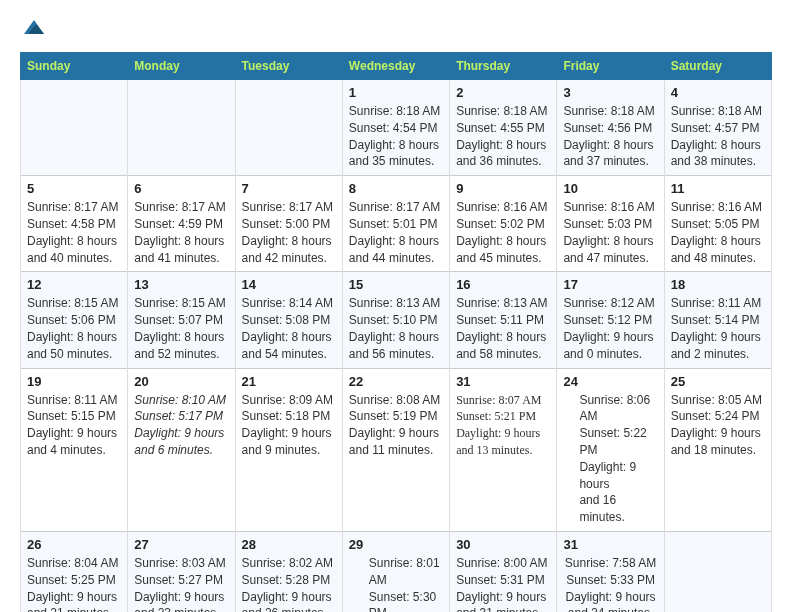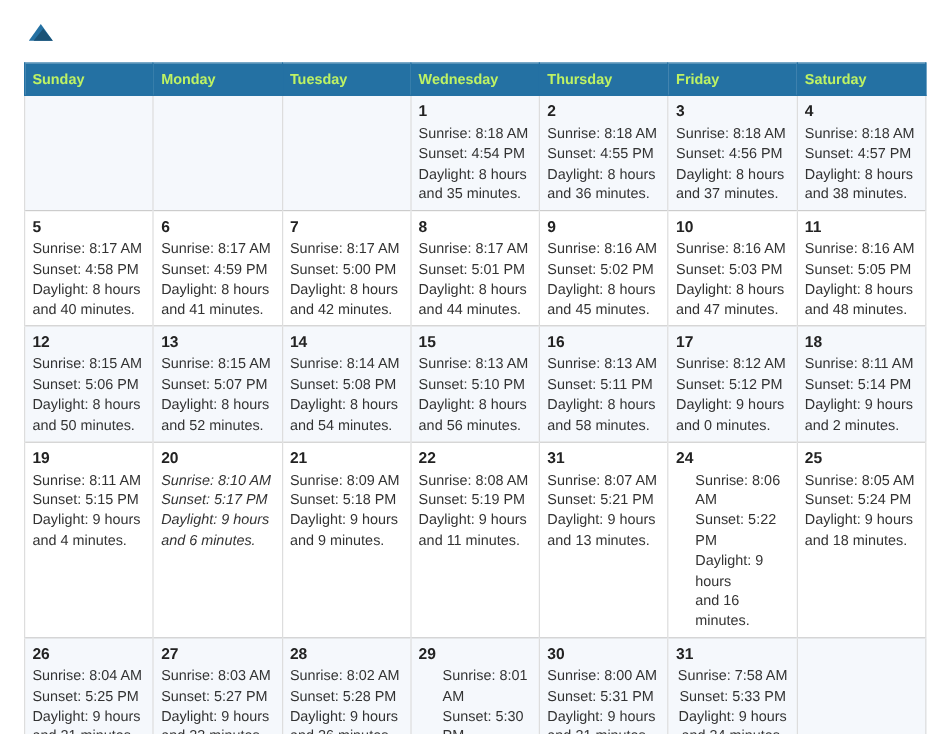--- a/index.html
+++ b/index.html
@@ -299,21 +299,21 @@
           </td>
           <td>
             <span class="day-num">22</span>
             <div class="day-info" style="white-space: pre-line;">Sunrise: 8:08 AM
 Sunset: 5:19 PM
 Daylight: 9 hours
 and 11 minutes.</div>
           </td>
           <td>
             <span class="day-num">31</span>
-            <div class="day-info" style="white-space: pre-line;">Sunrise: 8:07 AM
+            <div class="day-info" style="white-space: pre-line; font-family: Liberation Serif, serif;">Sunrise: 8:07 AM
 Sunset: 5:21 PM
 Daylight: 9 hours
 and 13 minutes.</div>
           </td>
           <td>
             <span class="day-num">24</span>
             <div class="day-info" style="white-space: pre-line; margin-left: 16px;">Sunrise: 8:06 AM
 Sunset: 5:22 PM
 Daylight: 9 hours
 and 16 minutes.</div>

